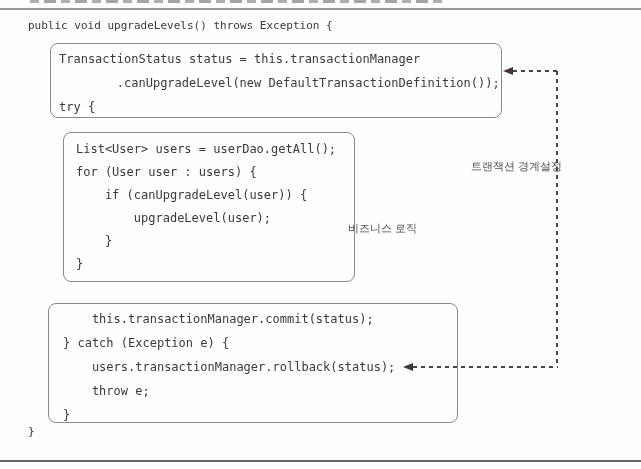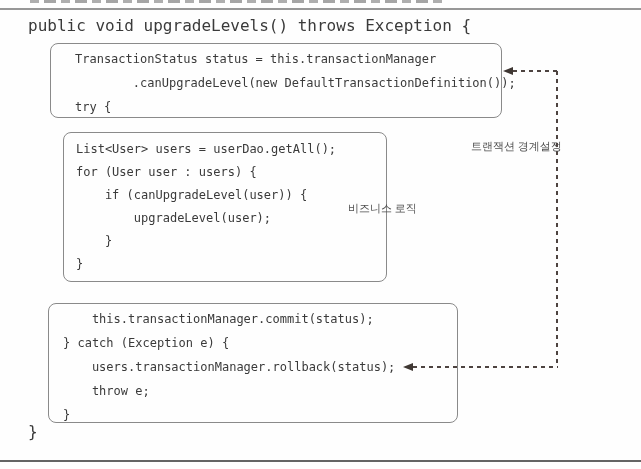--- a/index.html
+++ b/index.html
@@ -25,48 +25,49 @@
     left: 30px; top: 0;
     width: 414px; height: 3px;
     background: repeating-linear-gradient(90deg,
       #9a9a9a 0 9px, transparent 9px 14px,
       #8f8f8f 14px 26px, transparent 26px 31px);
     opacity: .8;
   }
   .code {
     position: absolute;
     color: #3a3a3a;
-    font-size: 16px;
+    font-size: 11px;
     line-height: 24px;
     white-space: pre;
   }
   .codebox {
     position: absolute;
     border: 1px solid #8a8a8a;
     border-radius: 8px;
     background: #fefefe;
     box-sizing: border-box;
   }
   .codebox .line {
     color: #3a3a3a;
     font-size: 12px;
     white-space: pre;
   }
-  .box1 .line { line-height: 24px; margin-left: 16px; }
+  .box1 .line { line-height: 24px; }
   .box2 .line { line-height: 23px; }
   .box3 .line { line-height: 24px; }
   .box1 { left: 50px; top: 43px; width: 452px; height: 75px; padding: 3px 0 0 8px; }
-  .box2 { left: 63px; top: 132px; width: 324px; height: 150px; padding: 5px 0 0 12px; }
+  .box2 { left: 63px; top: 132px; width: 292px; height: 150px; padding: 5px 0 0 12px; }
   .box3 { left: 48px; top: 303px; width: 410px; height: 120px; padding: 3px 0 0 14px; }
   .annotation {
     position: absolute;
     color: #4f4f4f;
     font-size: 11px;
-    font-family: Liberation Serif, serif;
+    font-family: Liberation Sans, sans-serif;
     white-space: nowrap;
+    margin-top: 20px;
   }
   .h-dash {
     position: absolute;
     height: 2px;
     background: repeating-linear-gradient(90deg, #4d4340 0 4px, transparent 4px 8px);
   }
   .v-dash {
     position: absolute;
     width: 2px;
     background: repeating-linear-gradient(180deg, #4d4340 0 4px, transparent 4px 8px);

